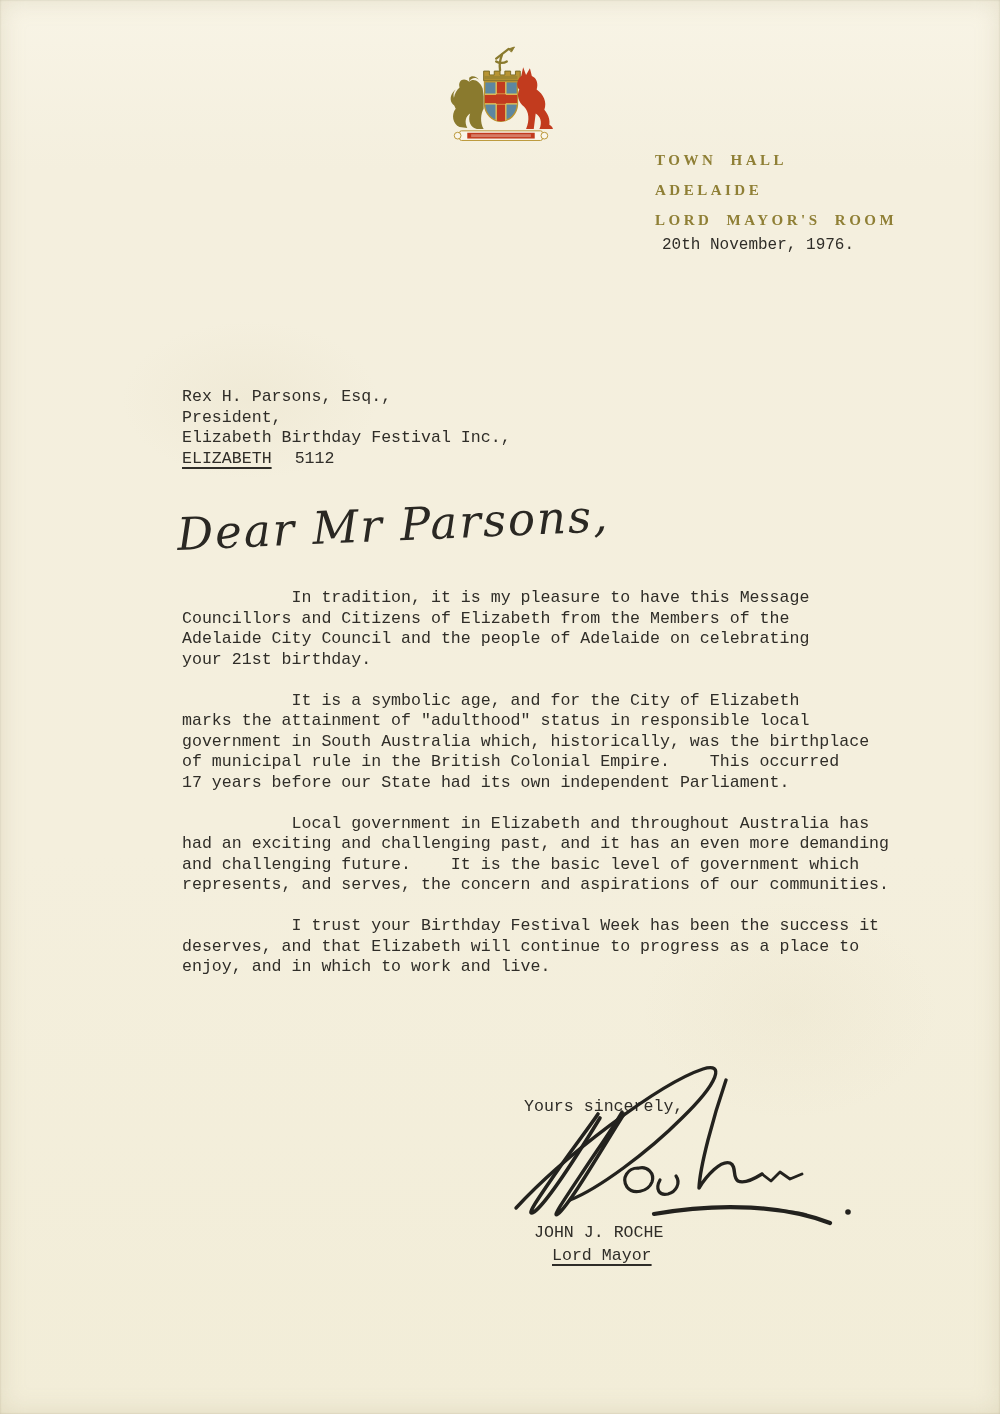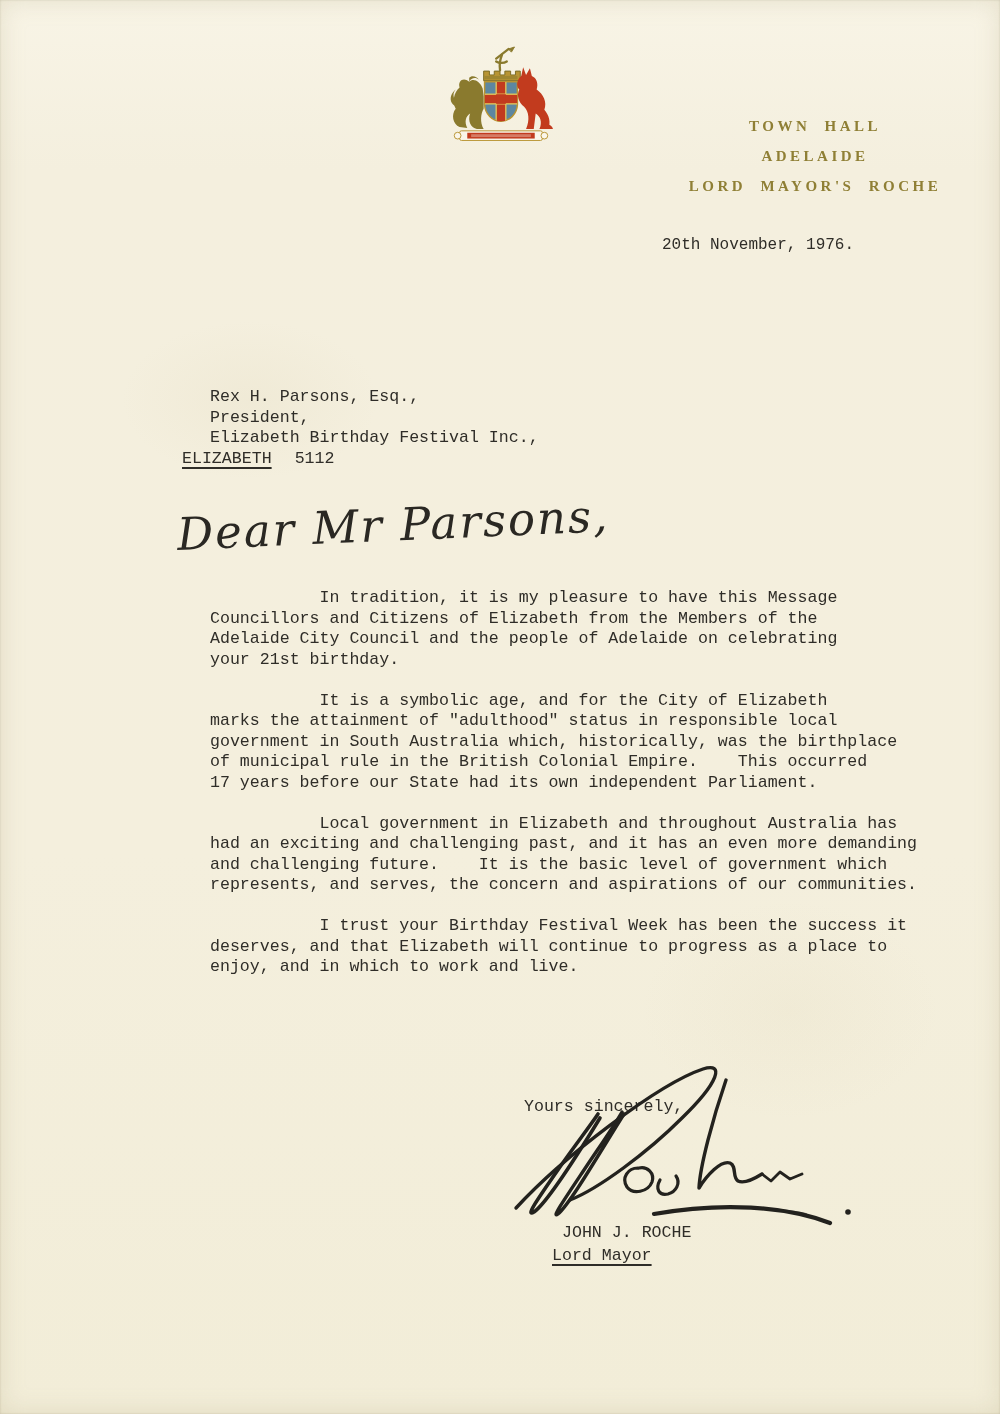--- a/index.html
+++ b/index.html
@@ -12,49 +12,48 @@
     position:relative;
     width:1000px;height:1414px;
     background:linear-gradient(180deg,#f8f4e6 0%,#f4efde 12%,#f4efdd 60%,#f2edd8 100%);
     box-shadow:inset 0 0 24px rgba(180,168,130,0.28), inset 0 0 2px rgba(120,110,80,0.35);
     overflow:hidden;
     color:var(--ink,#2f2d28);
   }
   
   .crest{position:absolute;left:448px;top:44px;width:106px;height:112px;}
   .letterhead{
-    position:absolute;left:655px;top:118px;width:320px;
+    position:absolute;left:655px;top:152px;width:320px;
     font-family:"Liberation Serif", serif;
     font-weight:700;font-size:15px;letter-spacing:3.5px;word-spacing:7px;
     color:var(--gold,#8f7f35);
-    text-align:center;
   }
   .letterhead .lh-line{margin-bottom:13px;white-space:pre;}
   .dateline{position:absolute;left:662px;top:236px;font-size:16px;white-space:pre;}
   
   .recipient{position:absolute;left:182px;top:387px;font-size:16.6px;line-height:20.5px;}
   .recipient .tline{white-space:pre;}
   .city-line{white-space:pre;}
   .u{ text-decoration:underline; text-underline-offset:4px; text-decoration-thickness:1.5px;}
   .postcode{margin-left:23px;}
   
   .salutation{
     position:absolute;left:176px;top:508px;width:470px;
     font-family:"DejaVu Serif", serif;font-style:italic;
     font-size:45px;letter-spacing:2px;color:#2a2823;
     transform:rotate(-2.5deg);transform-origin:left top;
   }
   
   .letter-body{position:absolute;left:182px;top:588px;width:760px;font-size:16.6px;line-height:20.5px;}
   .para{margin-bottom:20.5px;}
-  .tline{white-space:pre;margin-left:28px;}
+  .tline{white-space:pre;}
   
   .valediction{position:absolute;left:524px;top:1097px;font-size:16.6px;white-space:pre;}
   .signature{position:absolute;left:486px;top:1056px;width:382px;height:178px;z-index:3;}
-  .signatory-name{position:absolute;left:562px;top:1223px;font-size:16.6px;white-space:pre;}
+  .signatory-name{position:absolute;left:534px;top:1223px;font-size:16.6px;white-space:pre;}
   .signatory-title{position:absolute;left:552px;top:1246px;font-size:16.6px;white-space:pre;}
   
   .blotch{position:absolute;border-radius:50%;pointer-events:none;}
   .b1{left:120px;top:320px;width:260px;height:160px;background:radial-gradient(ellipse at center,rgba(210,198,160,0.12),transparent 70%);}
   .b2{left:640px;top:900px;width:300px;height:220px;background:radial-gradient(ellipse at center,rgba(212,200,162,0.10),transparent 70%);}
 </style>
 </head>
 <body>
 
 <div class="page">
@@ -106,21 +105,21 @@
       <rect x="20" y="90" width="70" height="6" fill="#c23b1e"></rect>
       <rect x="24" y="91.5" width="62" height="3" fill="#faf6ea" opacity="0.35"></rect>
       <circle cx="10" cy="93" r="3.5" fill="#faf6ea" stroke="#b89433" stroke-width="1"></circle>
       <circle cx="100" cy="93" r="3.5" fill="#faf6ea" stroke="#b89433" stroke-width="1"></circle>
     </g>
   </svg>
 
   <div class="letterhead">
     <div class="lh-line">TOWN HALL</div>
     <div class="lh-line">ADELAIDE</div>
-    <div class="lh-line">LORD MAYOR'S ROCHE</div>
+    <div class="lh-line">LORD MAYOR'S ROOM</div>
   </div>
 
   <div class="dateline">20th November, 1976.</div>
 
   <div class="recipient">
     <div id="recipient-lines">
         <div class="tline">Rex H. Parsons, Esq.,</div>
         <div class="tline">President,</div>
         <div class="tline">Elizabeth Birthday Festival Inc.,</div>
       </div>

